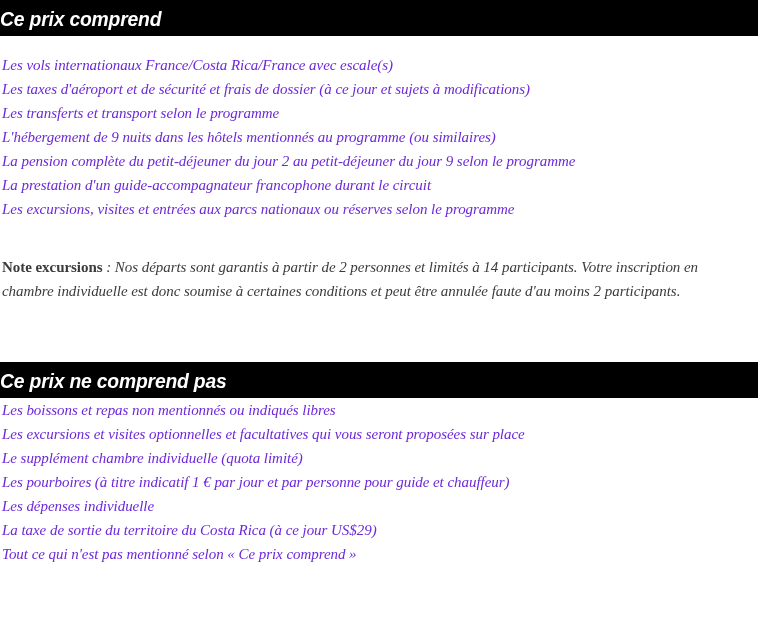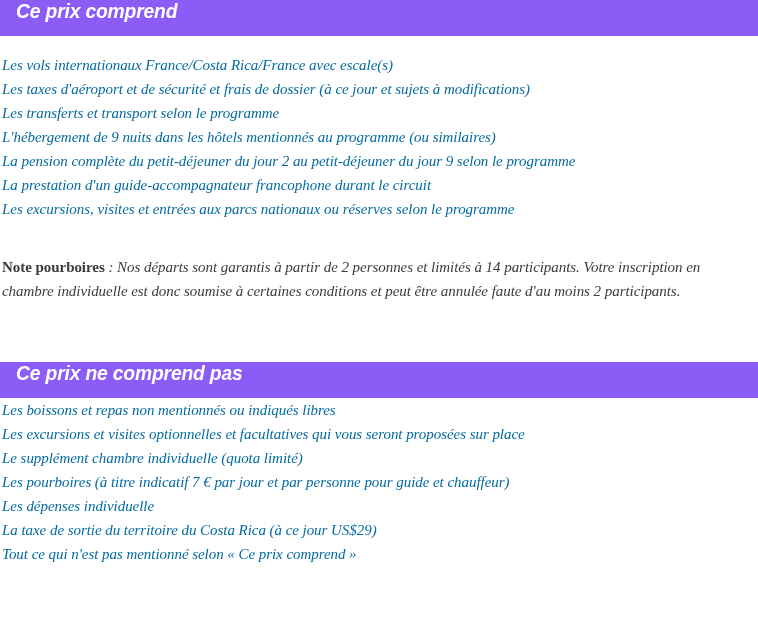--- a/index.html
+++ b/index.html
@@ -21,24 +21,23 @@
     width: 758px;
     height: 644px;
     background: #ffffff;
   }
 
   
   .section-header {
     box-sizing: border-box;
     width: 758px;
     height: 36px;
-    background: #8b5cf6;
+    background: #000000;
     display: flex;
-    align-items: flex-start;
-    padding-left: 16px;
+    align-items: center;
     overflow: hidden;
   }
   .section-header .section-title {
     color: #ffffff;
     font-family: "Liberation Sans", "DejaVu Sans", sans-serif;
     font-style: italic;
     font-weight: bold;
     font-size: 21px;
     line-height: 21px;
     letter-spacing: -0.2px;
@@ -47,21 +46,21 @@
     white-space: nowrap;
   }
 
   
   .feature-list {
     list-style: none;
     margin: 0;
     padding: 0;
   }
   .feature-list li {
-    color: #0369a1;
+    color: #6d28d9;
     font-family: "Liberation Serif", "DejaVu Serif", serif;
     font-style: italic;
     font-size: 15px;
     line-height: 24px;
     height: 24px;
     white-space: nowrap;
     letter-spacing: -0.05px;
     padding-left: 2px;
   }
 
@@ -106,35 +105,35 @@
       <li>Les vols internationaux France/Costa Rica/France avec escale(s)</li>
       <li>Les taxes d'aéroport et de sécurité et frais de dossier (à ce jour et sujets à modifications)</li>
       <li>Les transferts et transport selon le programme</li>
       <li>L'hébergement de 9 nuits dans les hôtels mentionnés au programme (ou similaires)</li>
       <li>La pension complète du petit-déjeuner du jour 2 au petit-déjeuner du jour 9 selon le programme</li>
       <li>La prestation d'un guide-accompagnateur francophone durant le circuit</li>
       <li>Les excursions, visites et entrées aux parcs nationaux ou réserves selon le programme</li>
     </ul>
 
     <p class="note-block">
-      <span class="note-label">Note pourboires</span><span class="note-text"> : Nos départs sont garantis à partir de 2 personnes et limités à 14 participants. Votre inscription en chambre individuelle est donc soumise à certaines conditions et peut être annulée faute d'au moins 2 participants.</span>
+      <span class="note-label">Note excursions</span><span class="note-text"> : Nos départs sont garantis à partir de 2 personnes et limités à 14 participants. Votre inscription en chambre individuelle est donc soumise à certaines conditions et peut être annulée faute d'au moins 2 participants.</span>
     </p>
   </div>
 
   <div class="section-gap"></div>
 
   <div class="section-header">
     <span class="section-title">Ce prix ne comprend pas</span>
   </div>
 
   <div class="section-body-bottom">
     <ul class="feature-list">
       <li>Les boissons et repas non mentionnés ou indiqués libres</li>
       <li>Les excursions et visites optionnelles et facultatives qui vous seront proposées sur place</li>
       <li>Le supplément chambre individuelle (quota limité)</li>
-      <li>Les pourboires (à titre indicatif 7 € par jour et par personne pour guide et chauffeur)</li>
+      <li>Les pourboires (à titre indicatif 1 € par jour et par personne pour guide et chauffeur)</li>
       <li>Les dépenses individuelle</li>
       <li>La taxe de sortie du territoire du Costa Rica (à ce jour US$29)</li>
       <li>Tout ce qui n'est pas mentionné selon « Ce prix comprend »</li>
     </ul>
   </div>
 
 </div>
 
 </body></html>

